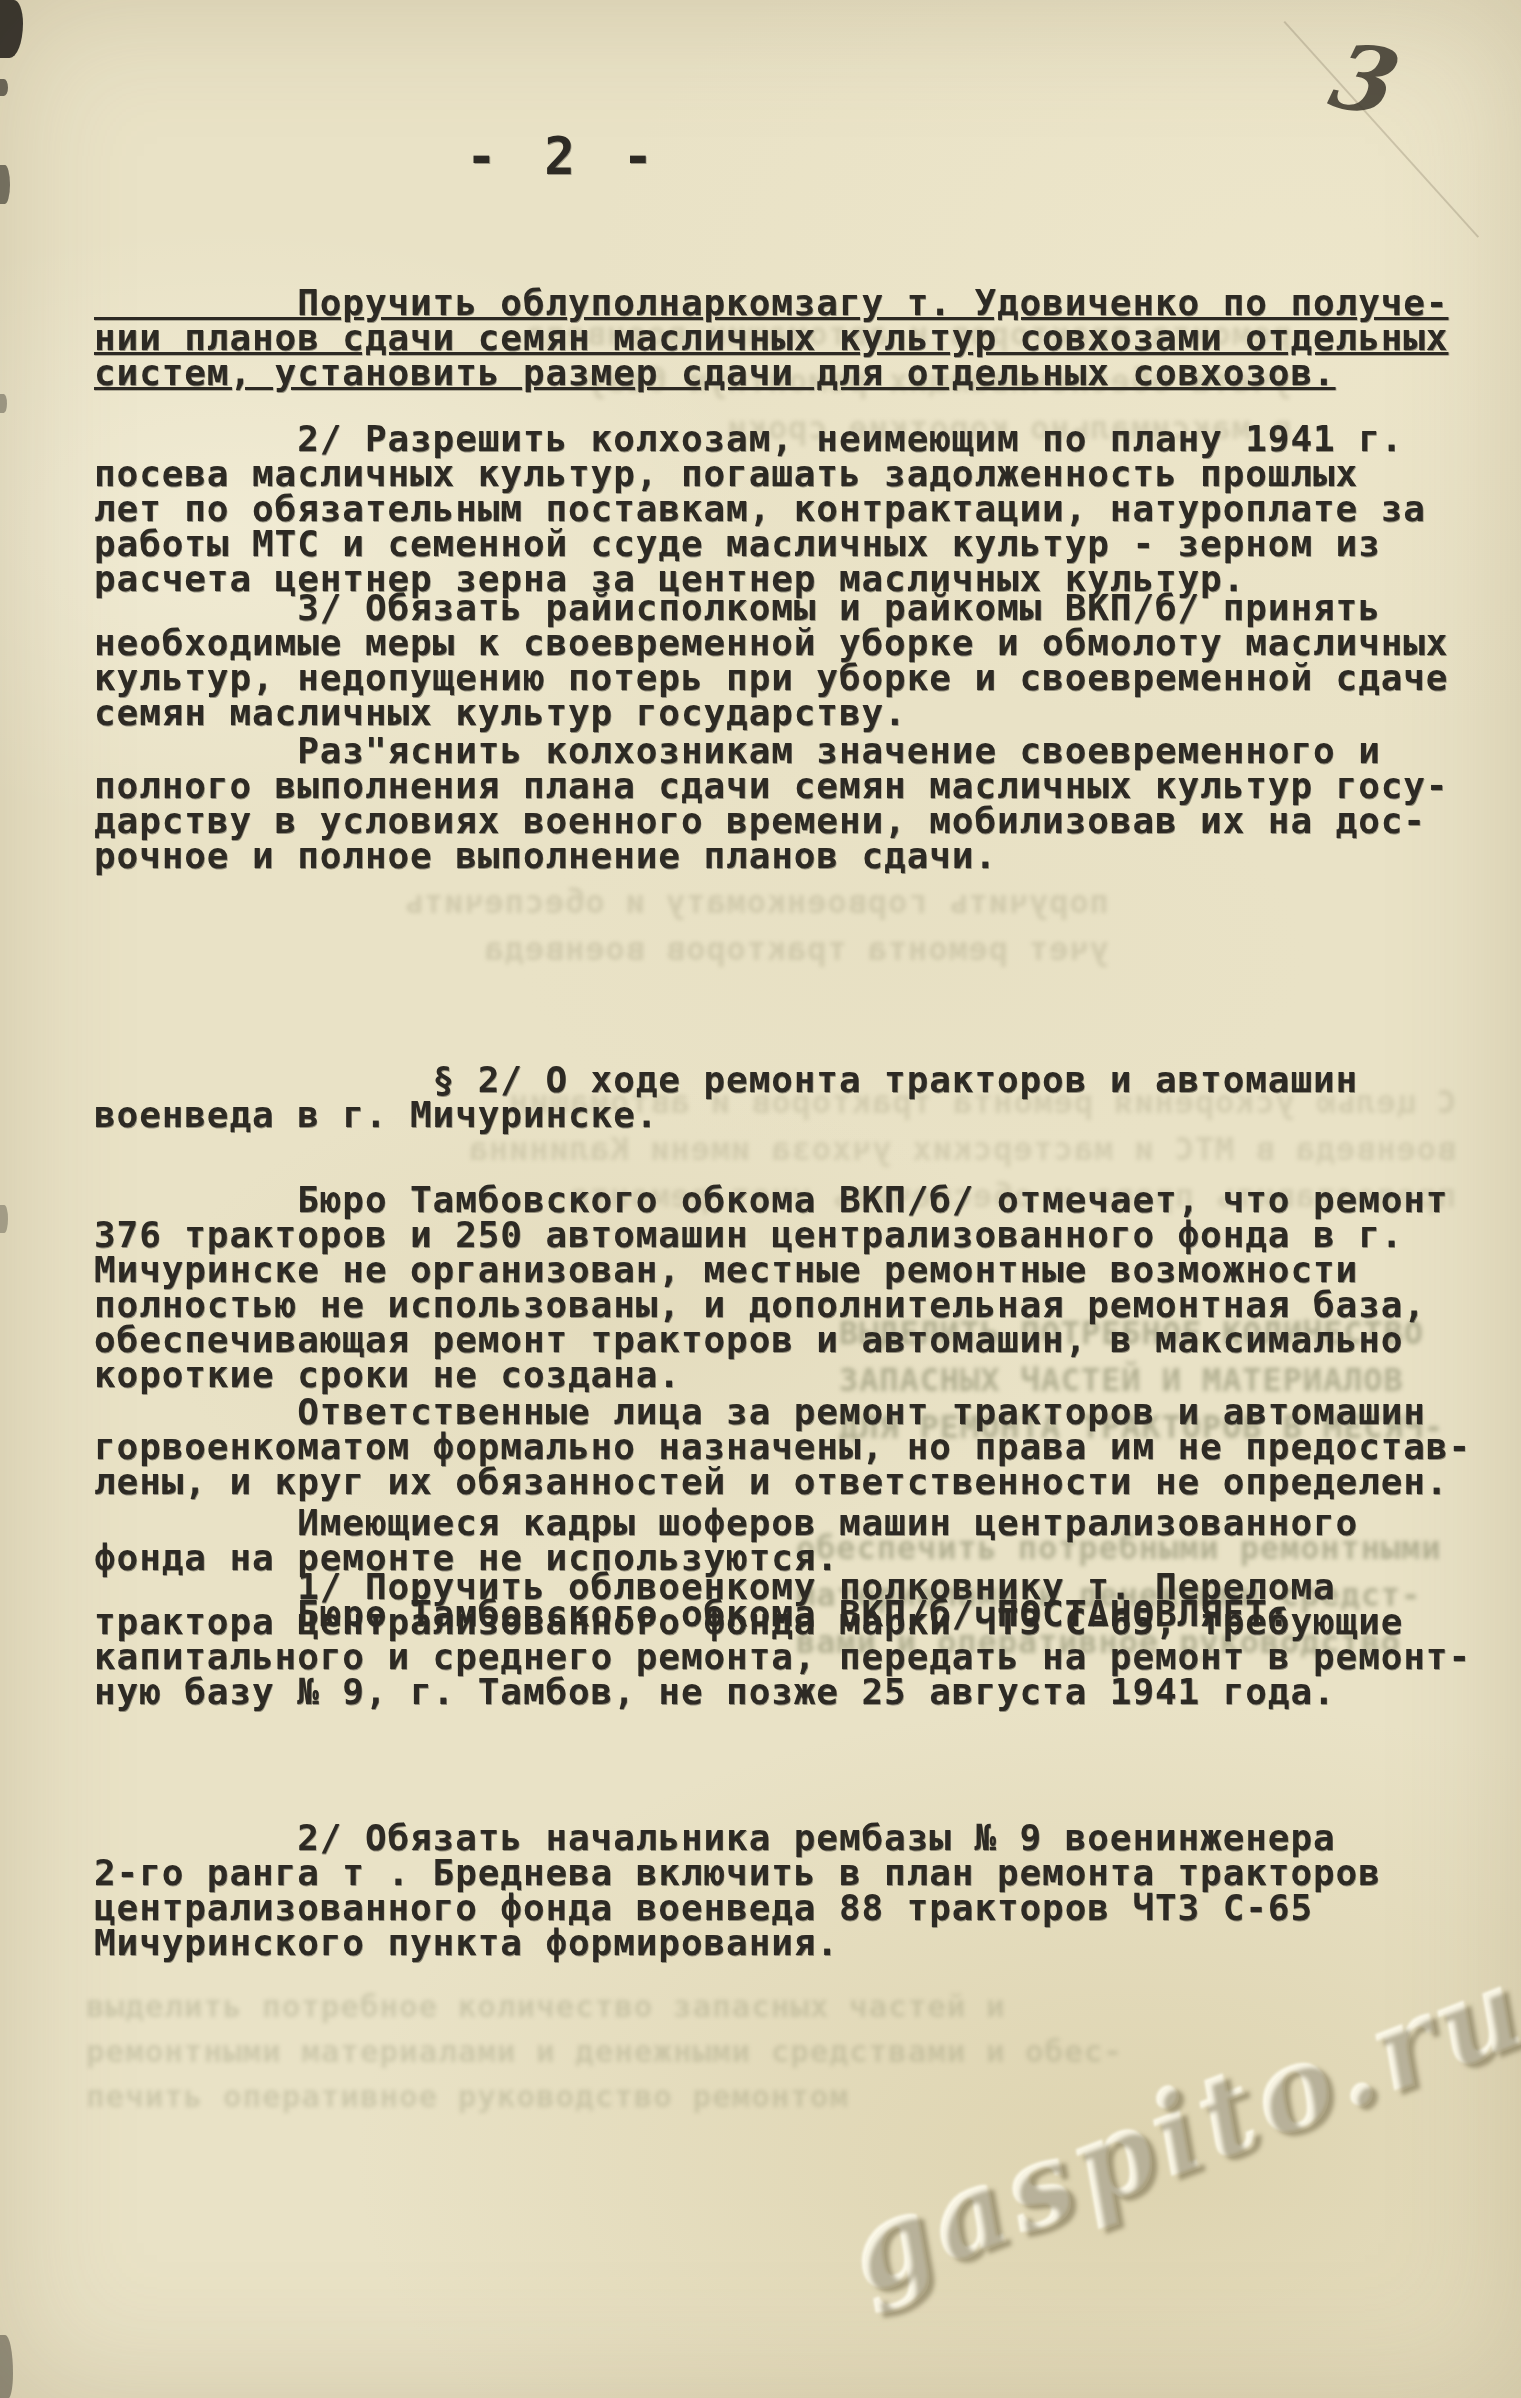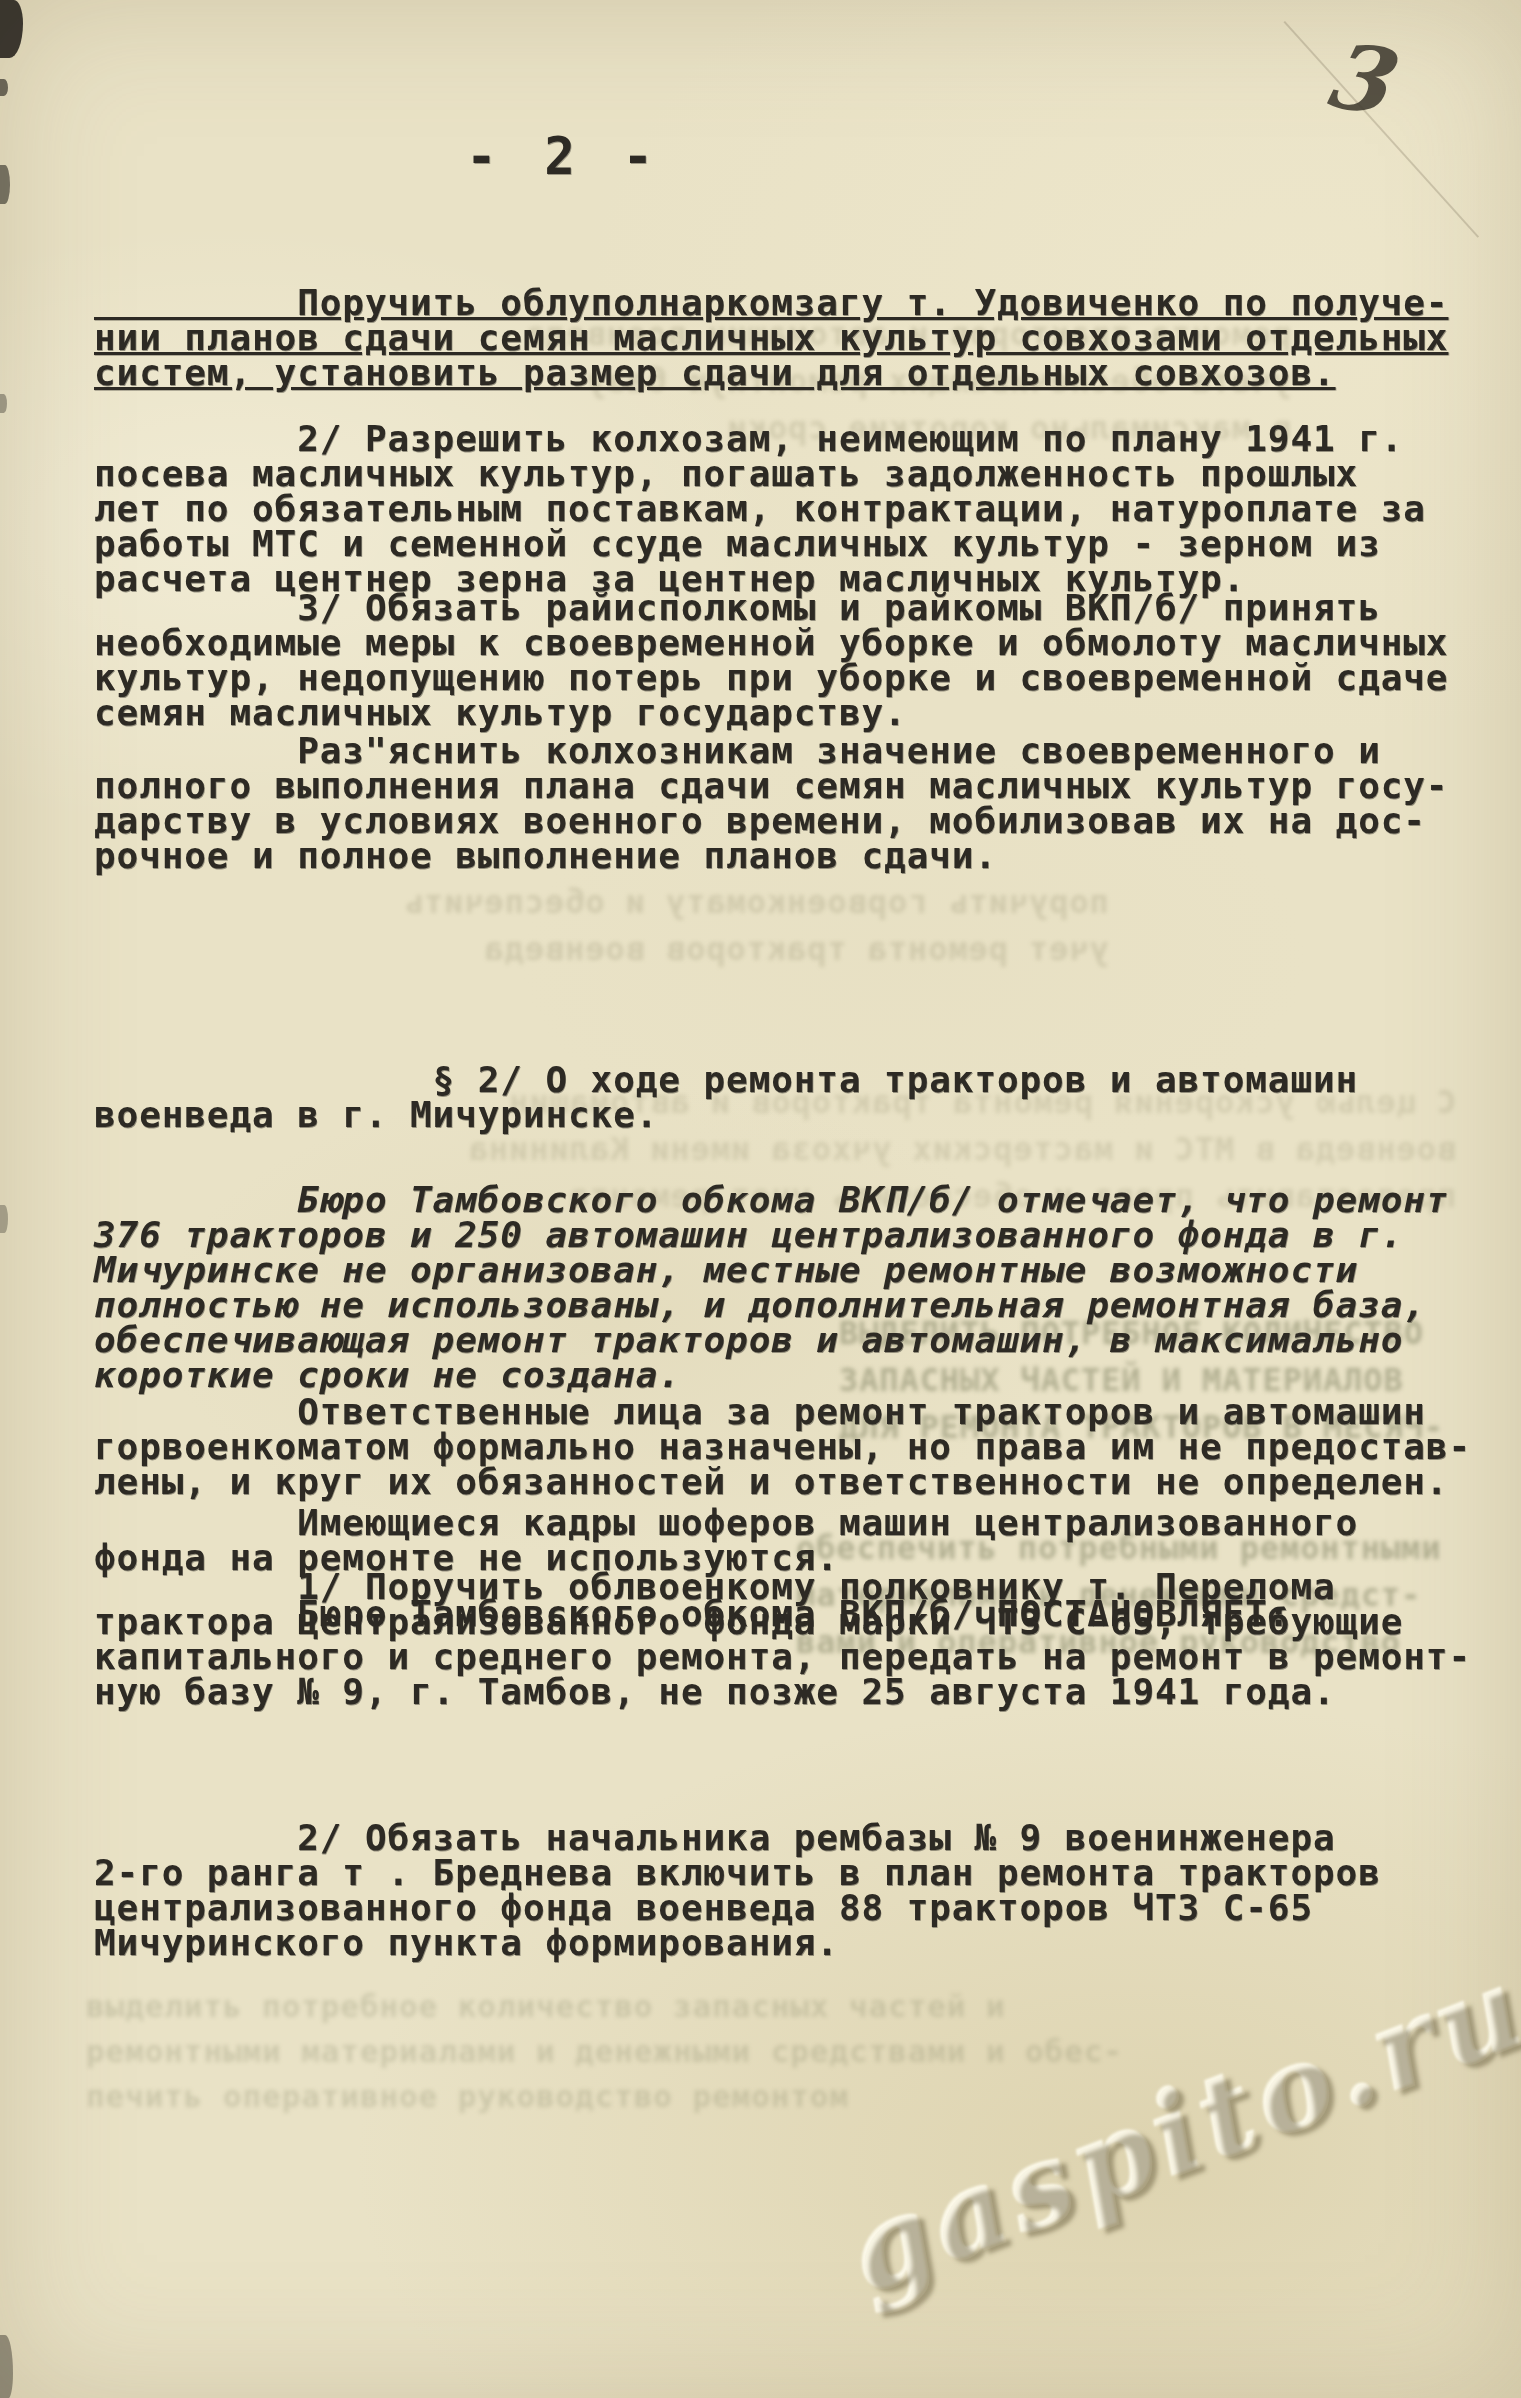--- a/index.html
+++ b/index.html
@@ -77,21 +77,21 @@
   .sm3{left:0;top:165px;width:10.3px;height:39px;border-radius:0 60% 60% 0;opacity:0.55;}
   .sm4{left:0;top:394px;width:6.6px;height:19px;border-radius:0 60% 60% 0;opacity:0.35;}
   .sm5{left:0;top:1205px;width:7.5px;height:28px;border-radius:0 60% 60% 0;opacity:0.3;}
   .sm6{left:0;top:2335px;width:13px;height:64px;border-radius:0 60% 40% 0;opacity:0.4;}
   
   .b-p1{top:285px;text-decoration:underline;}
   .b-p2{top:412px;margin-top:9px;}
   .b-p3{top:590px;}
   .b-p4{top:733px;}
   .b-h2{top:1019px;margin-top:43px;}
-  .b-p5{top:1182px;font-style:italic;}
+  .b-p5{top:1182px;}
   .b-p6{top:1394px;}
   .b-p7{top:1505px;}
   .b-p8{top:1596px;}
   .b-p9{top:1569px;}
   .b-p10{top:1820px;}
   .g1{left:525px;top:311px;}
   .g2{left:403px;top:879px;}
   .g3{left:468px;top:1079px;}
   .g4{left:839px;top:1310px;}
   .g5{left:796px;top:1525px;}

